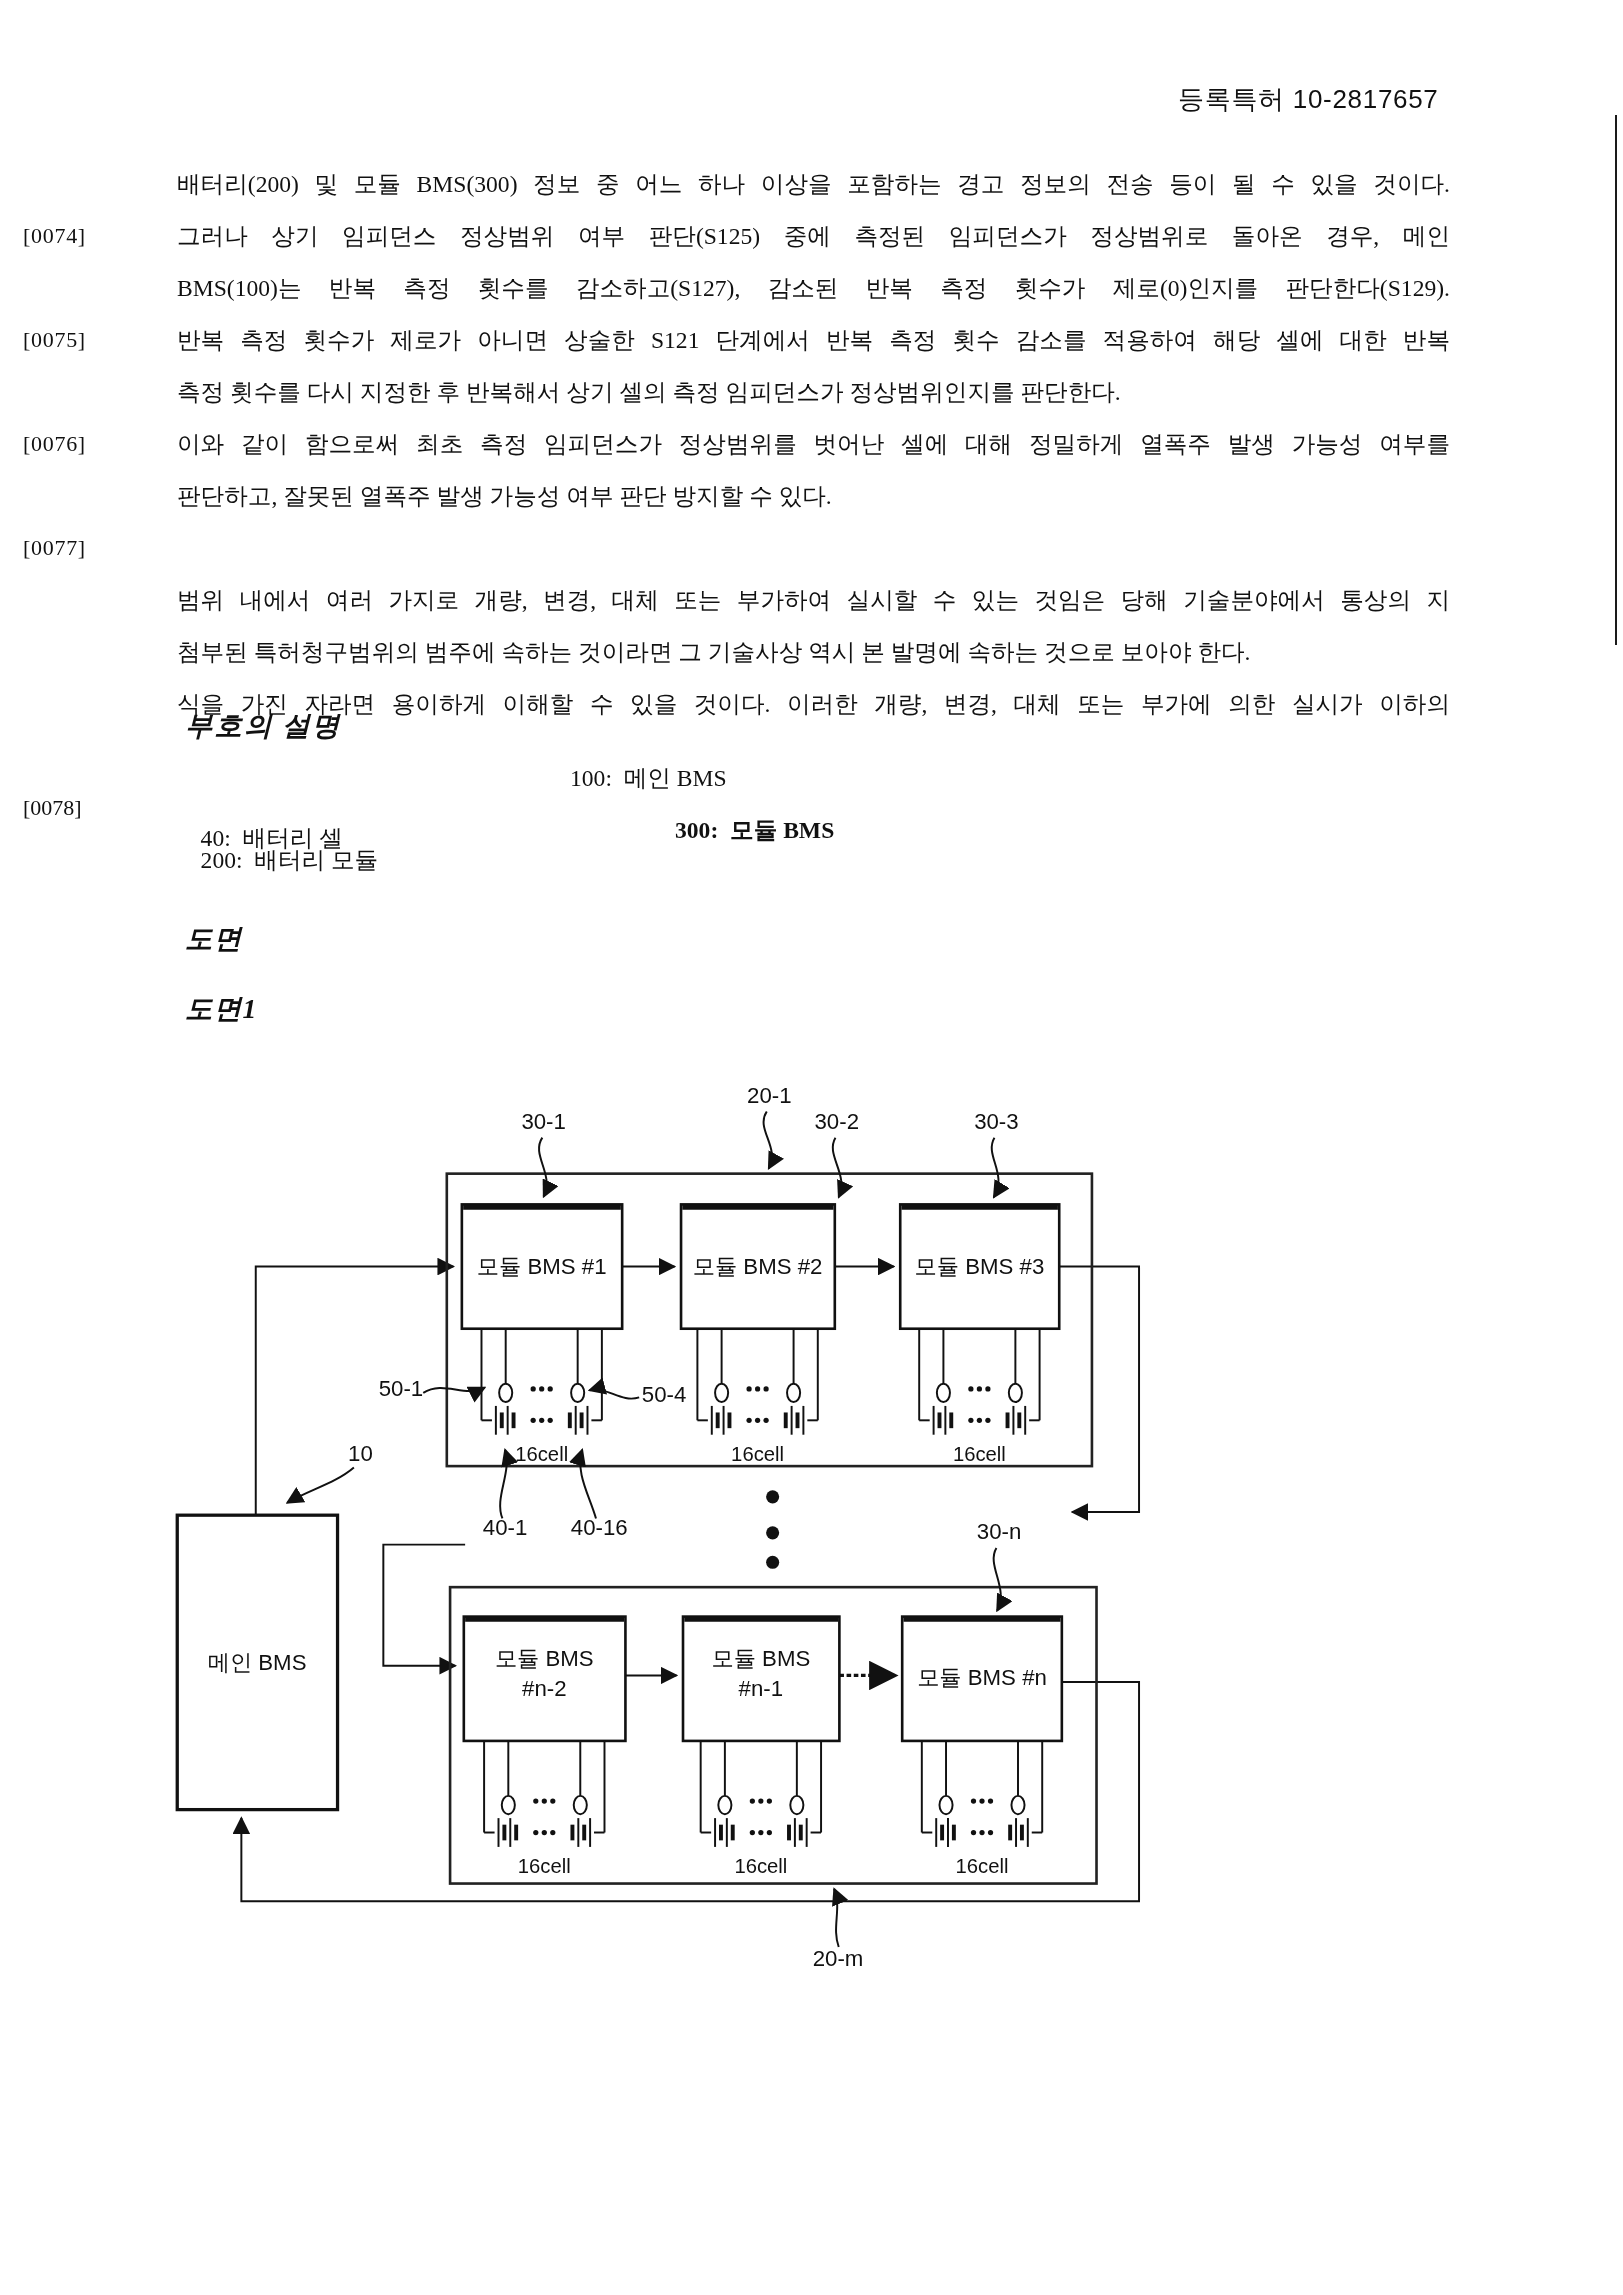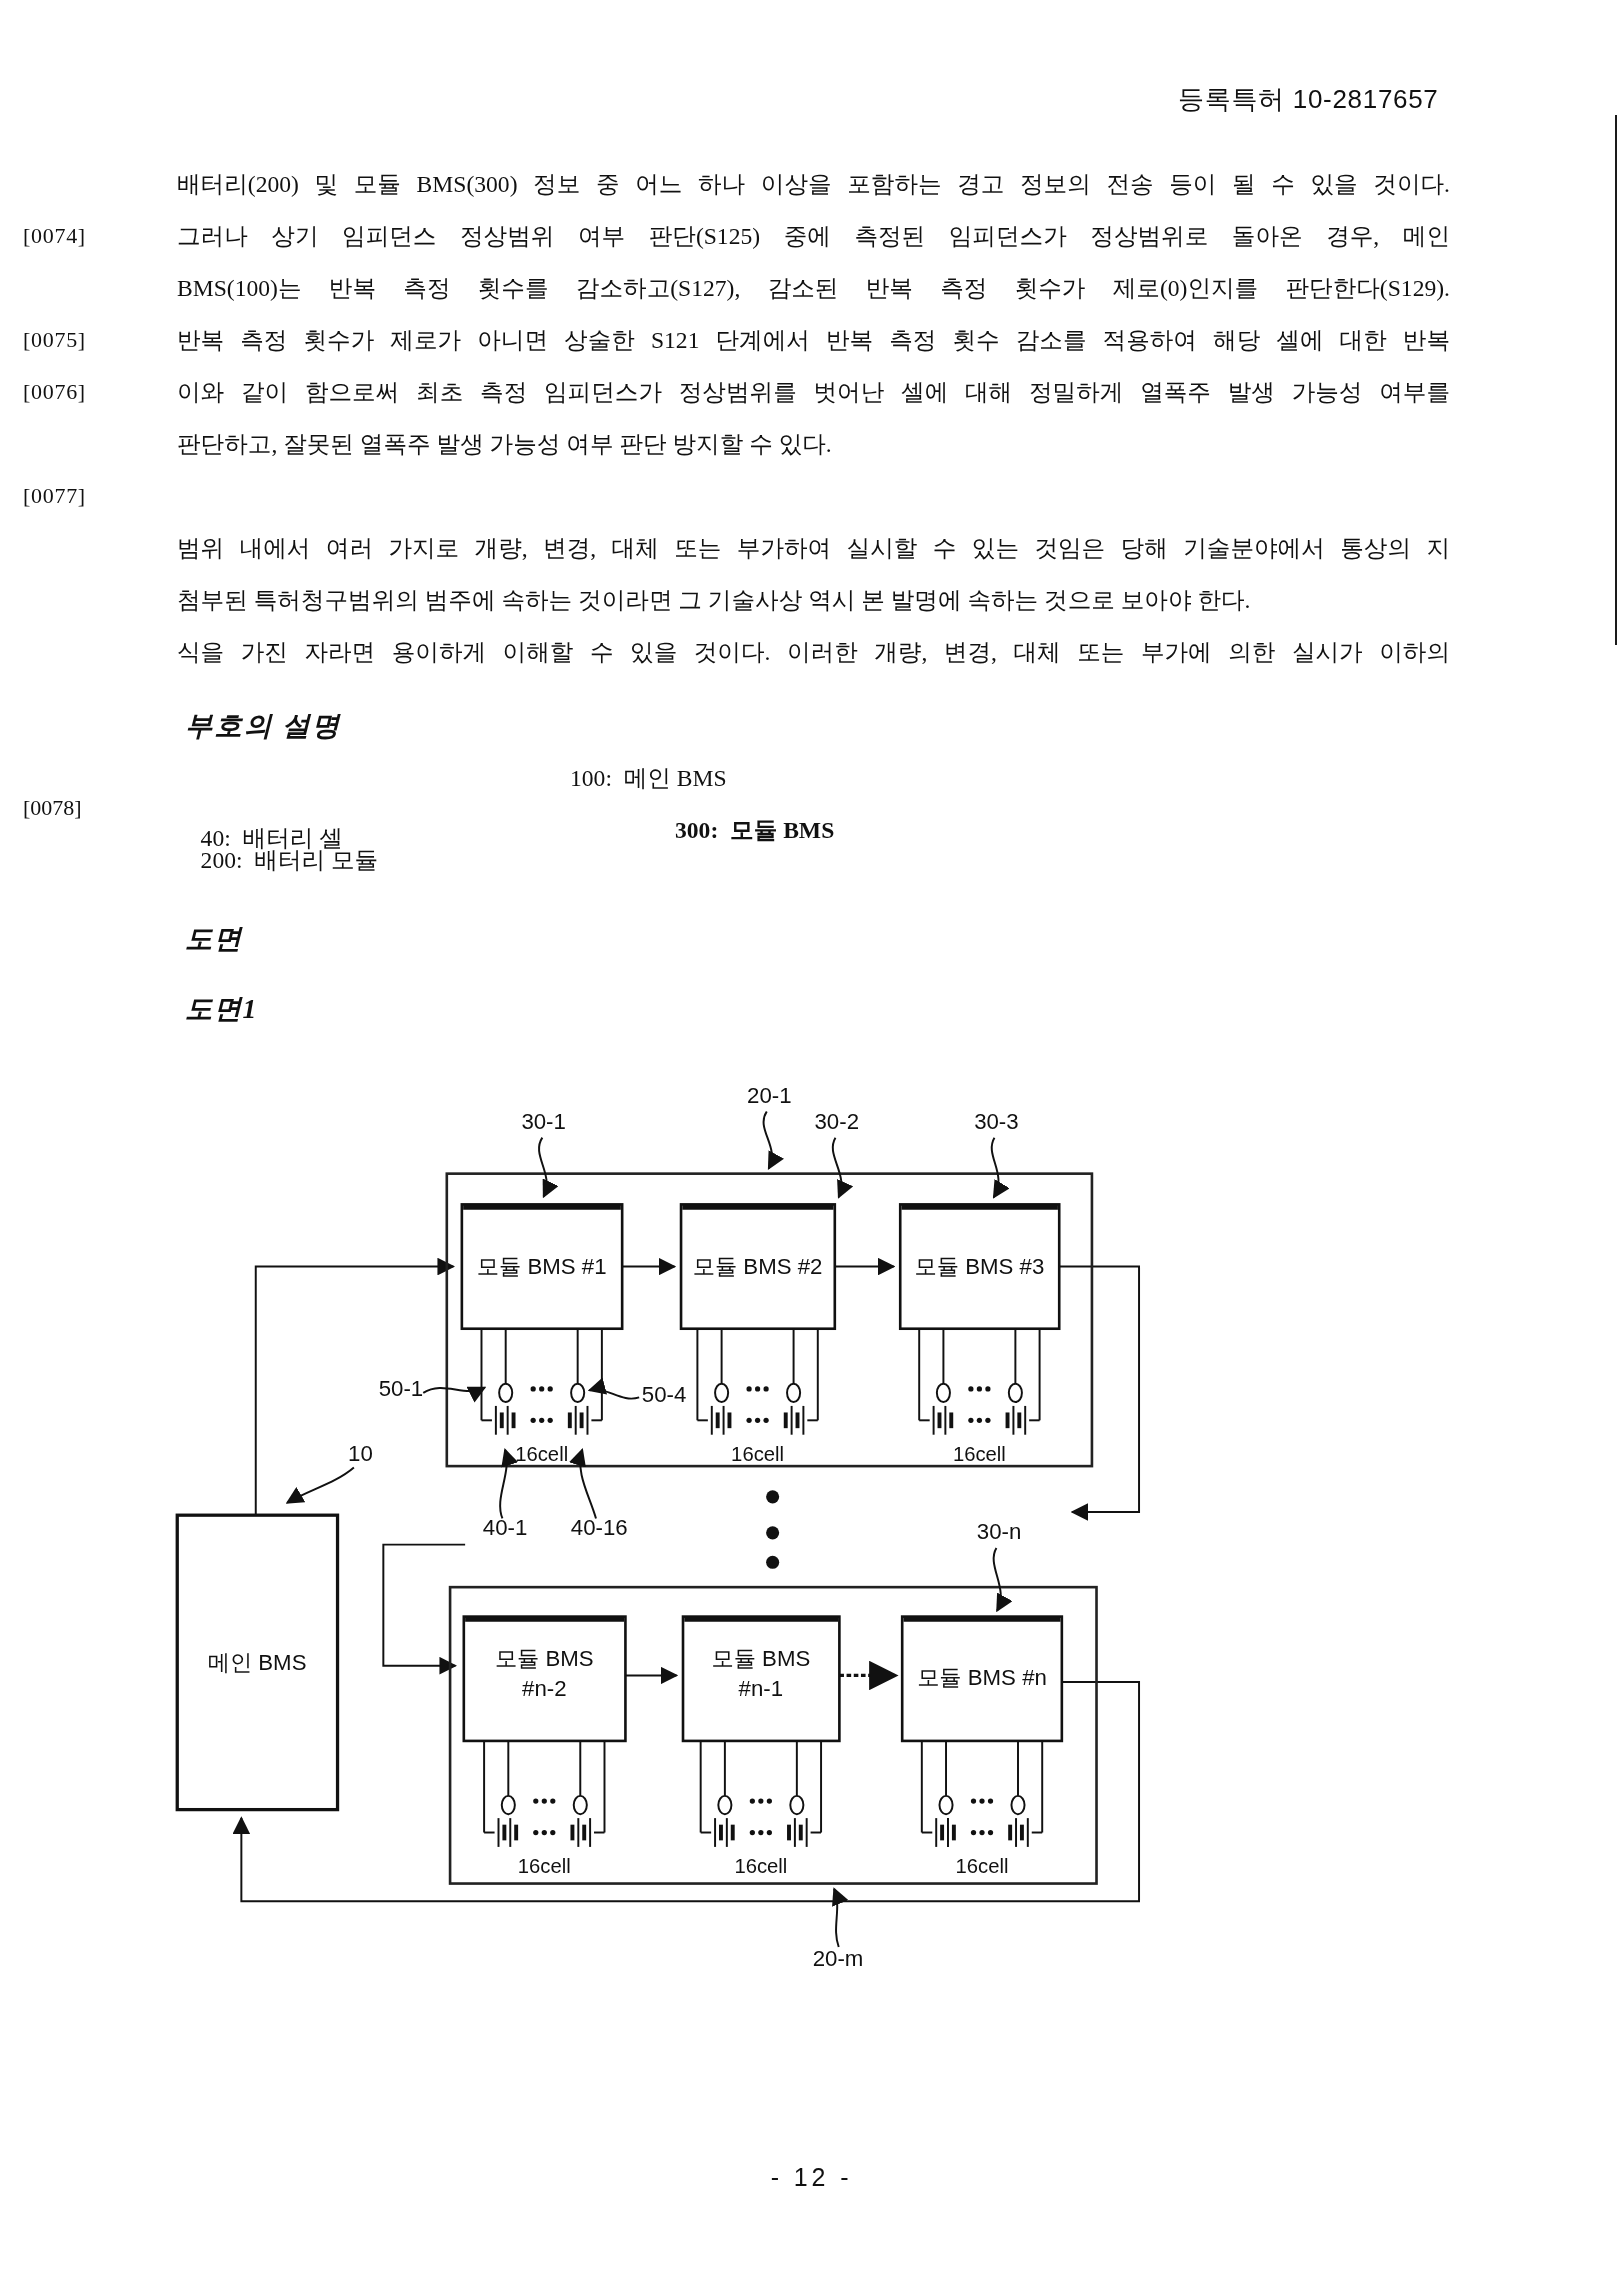--- a/index.html
+++ b/index.html
@@ -39,20 +39,21 @@
 
 <div class="page">
 
   <div class="header">등록특허  10-2817657</div>
 
   <div class="paras" id="paragraphs">
       <div class="pline just"><span>배터리(200) 및 모듈 BMS(300) 정보 중 어느 하나 이상을 포함하는 경고 정보의 전송 등이 될 수 있을 것이다.</span></div>
       <div class="pline just"><span class="pnum">[0074]</span><span>그러나 상기 임피던스 정상범위 여부 판단(S125) 중에 측정된 임피던스가 정상범위로 돌아온 경우, 메인</span></div>
       <div class="pline just"><span>BMS(100)는 반복 측정 횟수를 감소하고(S127), 감소된 반복 측정 횟수가 제로(0)인지를 판단한다(S129).</span></div>
       <div class="pline just"><span class="pnum">[0075]</span><span>반복 측정 횟수가 제로가 아니면 상술한 S121 단계에서 반복 측정 횟수 감소를 적용하여 해당 셀에 대한 반복</span></div>
+      <div class="pline"><span>측정 횟수를 다시 지정한 후 반복해서 상기 셀의 측정 임피던스가 정상범위인지를 판단한다.</span></div>
       <div class="pline just"><span class="pnum">[0076]</span><span>이와 같이 함으로써 최초 측정 임피던스가 정상범위를 벗어난 셀에 대해 정밀하게 열폭주 발생 가능성 여부를</span></div>
       <div class="pline"><span>판단하고, 잘못된 열폭주 발생 가능성 여부 판단 방지할 수 있다.</span></div>
       <div class="pline just"><span class="pnum">[0077]</span></div>
       <div class="pline just"><span>범위 내에서 여러 가지로 개량, 변경, 대체 또는 부가하여 실시할 수 있는 것임은 당해 기술분야에서 통상의 지</span></div>
       <div class="pline"><span>첨부된 특허청구범위의 범주에 속하는 것이라면 그 기술사상 역시 본 발명에 속하는 것으로 보아야 한다.</span></div>
       <div class="pline just"><span>식을 가진 자라면 용이하게 이해할 수 있을 것이다. 이러한 개량, 변경, 대체 또는 부가에 의한 실시가 이하의</span></div>
     </div>
 
   <div class="ref-heading">부호의 설명</div>
 
@@ -183,16 +184,15 @@
       <text class="ref-label" x="362" y="503" text-anchor="middle">50-1</text>
       <text class="ref-label" x="764" y="512" text-anchor="middle">50-4</text>
       <text class="ref-label" x="300" y="602" text-anchor="middle">10</text>
       <text class="ref-label" x="521" y="715" text-anchor="middle">40-1</text>
       <text class="ref-label" x="665" y="715" text-anchor="middle">40-16</text>
       <text class="ref-label" x="1276" y="722" text-anchor="middle">30-n</text>
       <text class="ref-label" x="1030" y="1374" text-anchor="middle">20-m</text>
     </svg>
   </div>
 
-  <div class="pagenum">- 12 -</div>
   <div class="scan-edge"></div>
 </div>
 
 
 </body></html>

